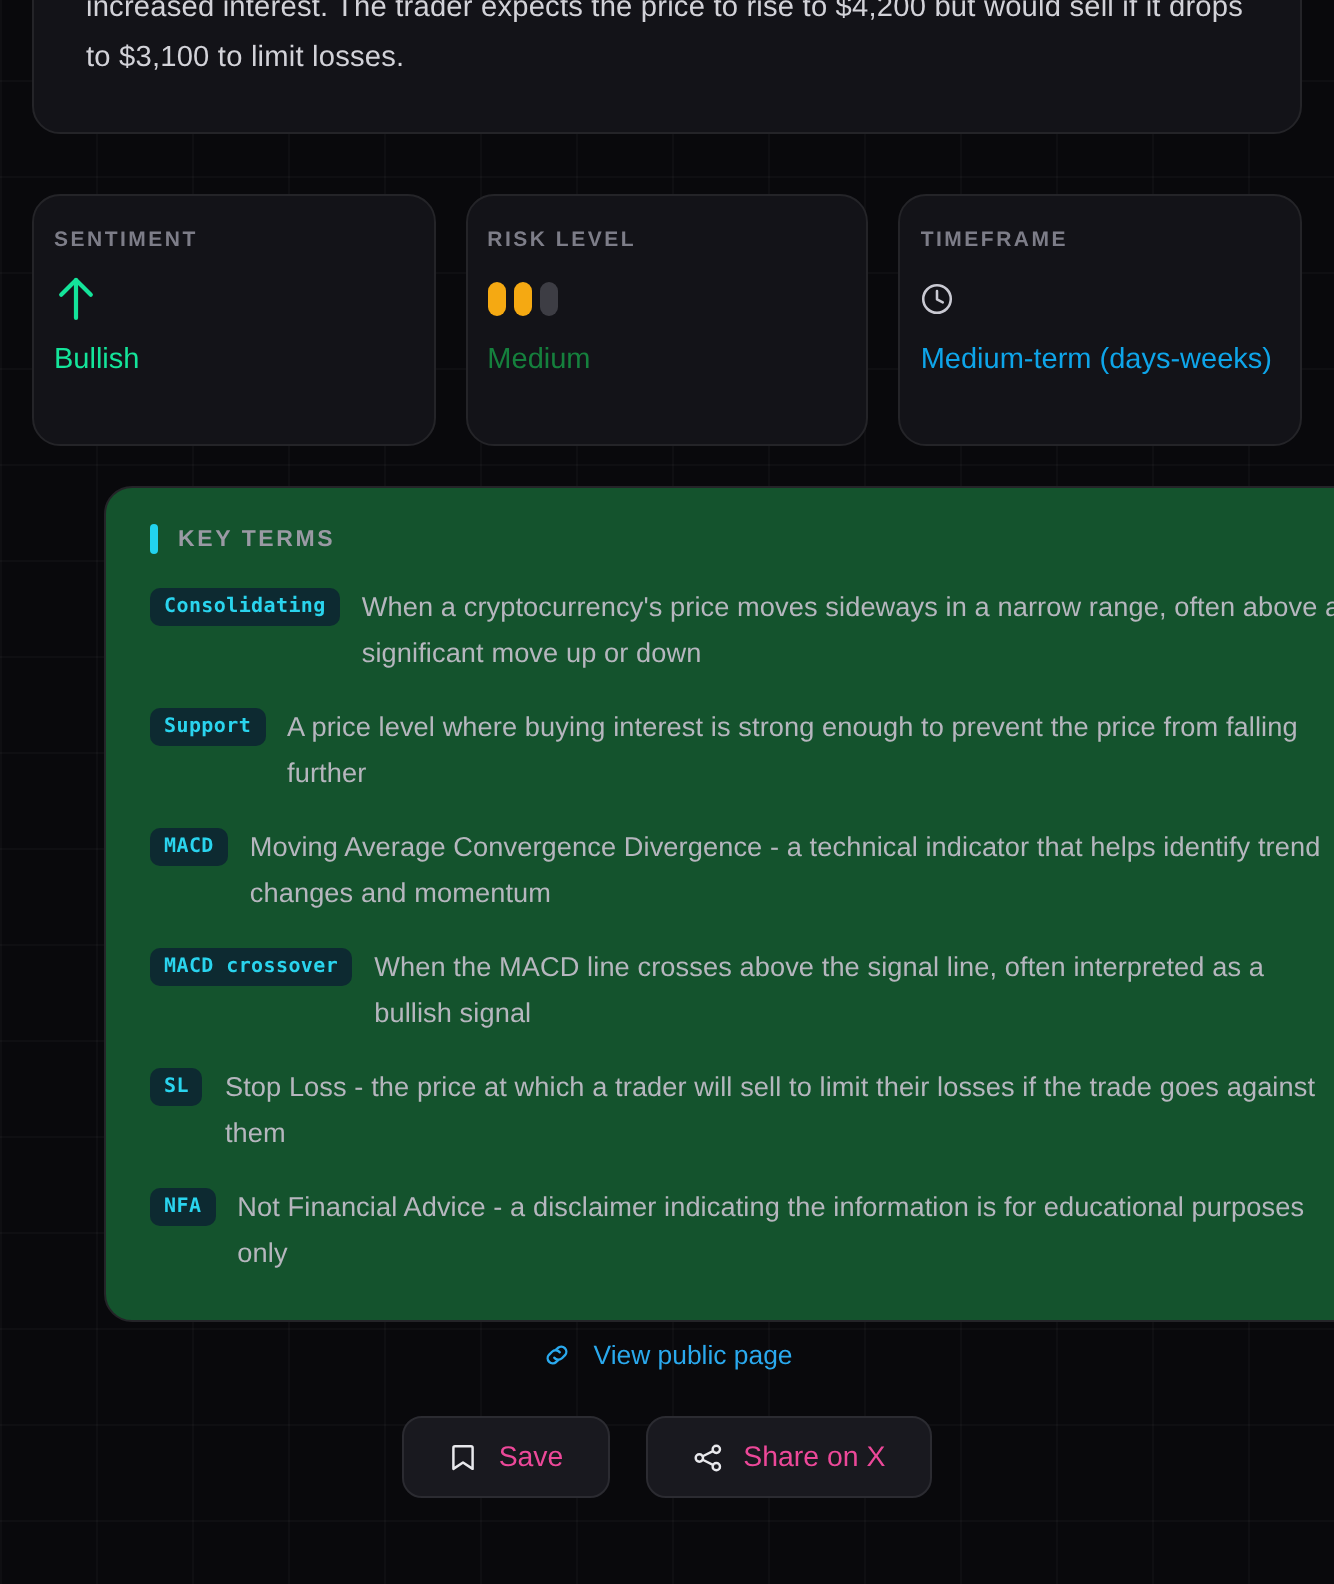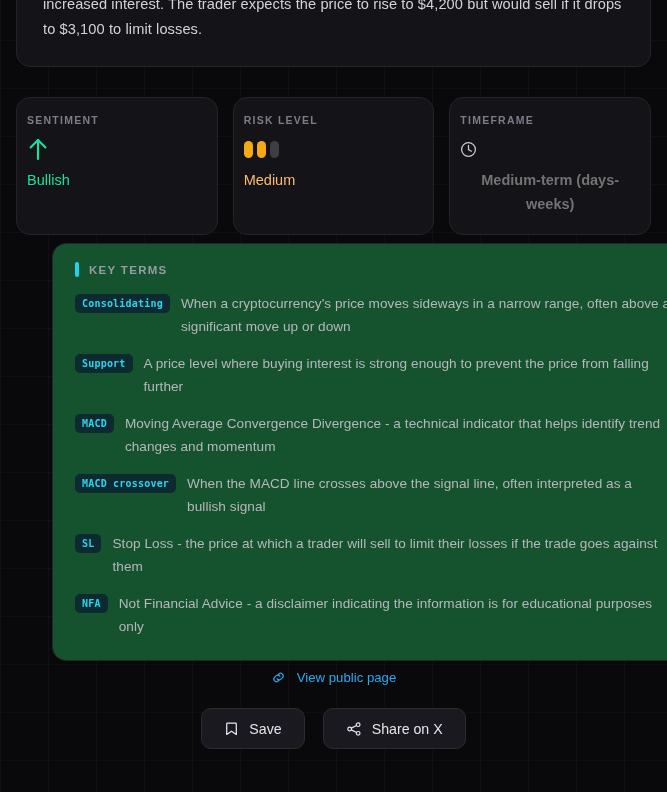--- a/index.html
+++ b/index.html
@@ -83,22 +83,22 @@
     align-items: center;
     justify-content: center;
     margin-bottom: 6px;
   }
   .metric-value {
     font-size: 14.5px;
     font-weight: 400;
     line-height: 24px;
   }
   .metric-value.sentiment { color: #14e49a; }
-  .metric-value.risk { color: #fdba74; }
-  .metric-value.timeframe { color: #737373; font-weight: 700; max-width: 180px; }
+  .metric-value.risk { color: #15803d; }
+  .metric-value.timeframe { color: #0ea5e9; font-weight: 400; max-width: 180px; }
 
   .risk-pips { display: flex; gap: 4px; align-items: center; }
   .pip {
     width: 9px;
     height: 17px;
     border-radius: 5px;
     background: #f5a912;
   }
   .pip.off { background: #3d3d44; }
 
@@ -188,21 +188,21 @@
     justify-content: center;
     gap: 18px;
   }
   .action-btn {
     display: flex;
     align-items: center;
     gap: 10px;
     background: #19191f;
     border: 1px solid #2b2b31;
     border-radius: 10px;
-    color: #e5e5e5;
+    color: #ec4899;
     font-size: 14.2px;
     font-family: "Liberation Sans", sans-serif;
     padding: 11px 22px;
     cursor: pointer;
     height: 41px;
   }
   .action-btn svg { display: block; flex: 0 0 auto; }
 </style>
 </head>
 <body>

